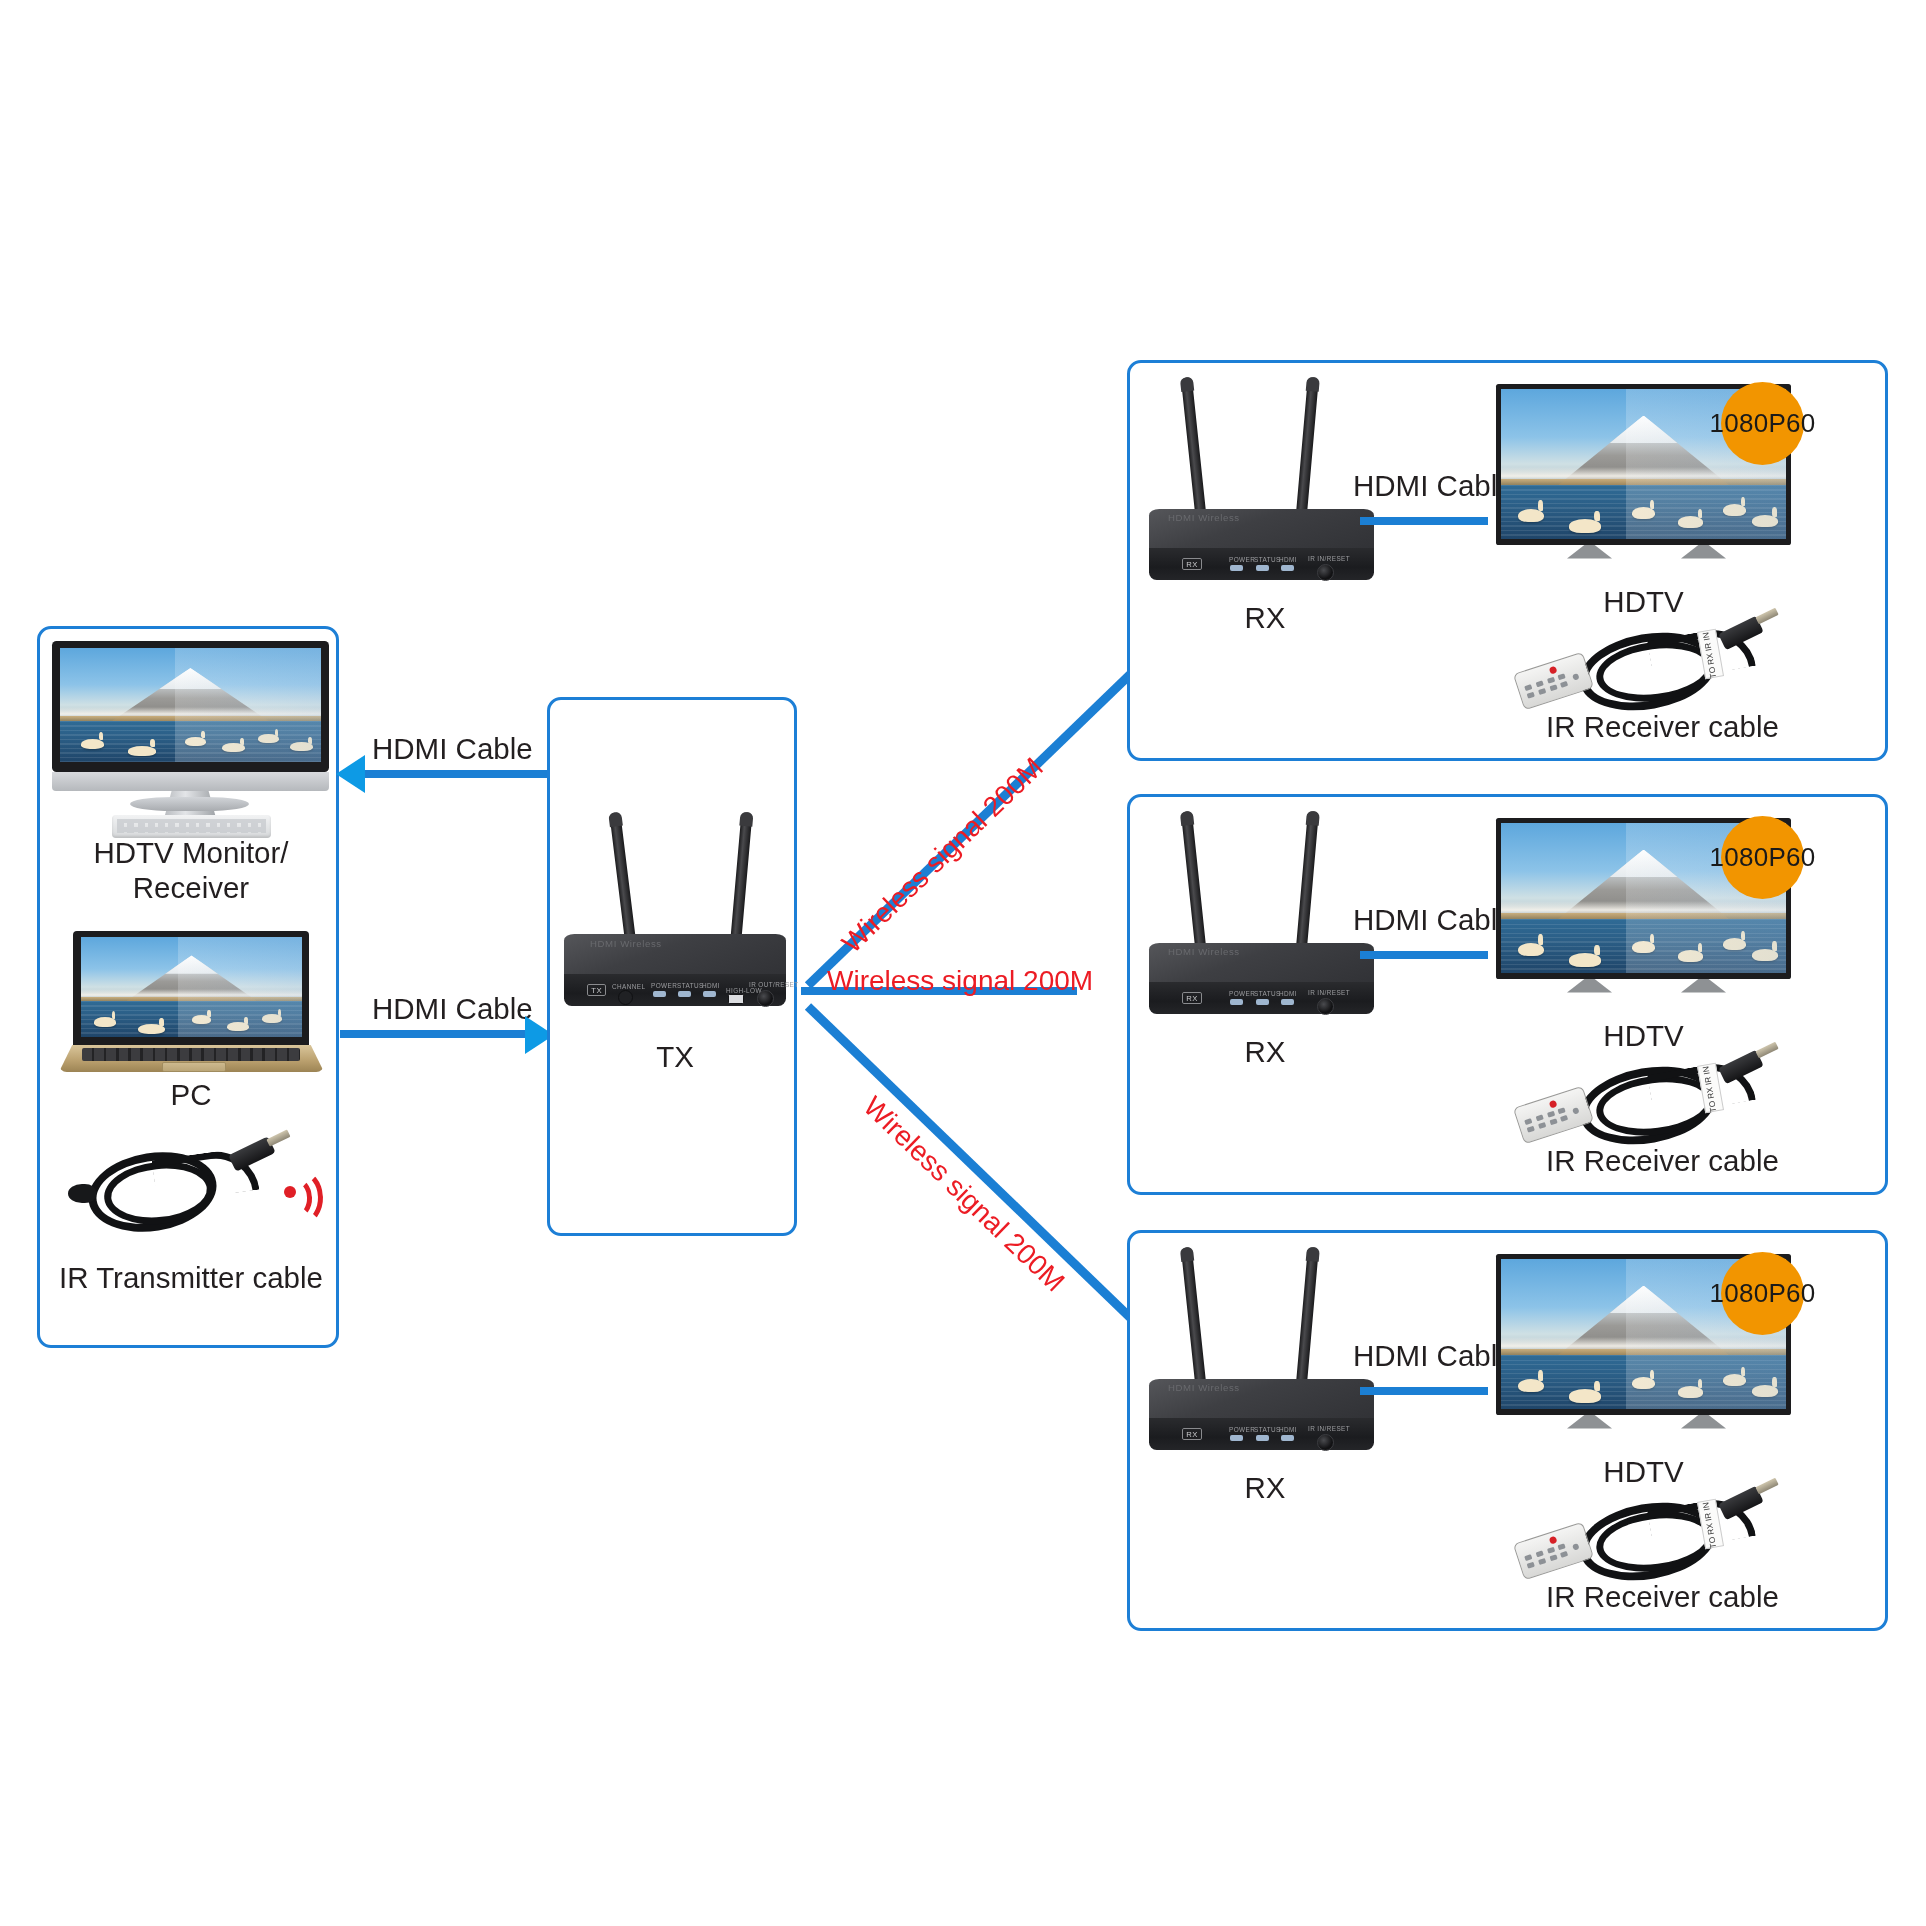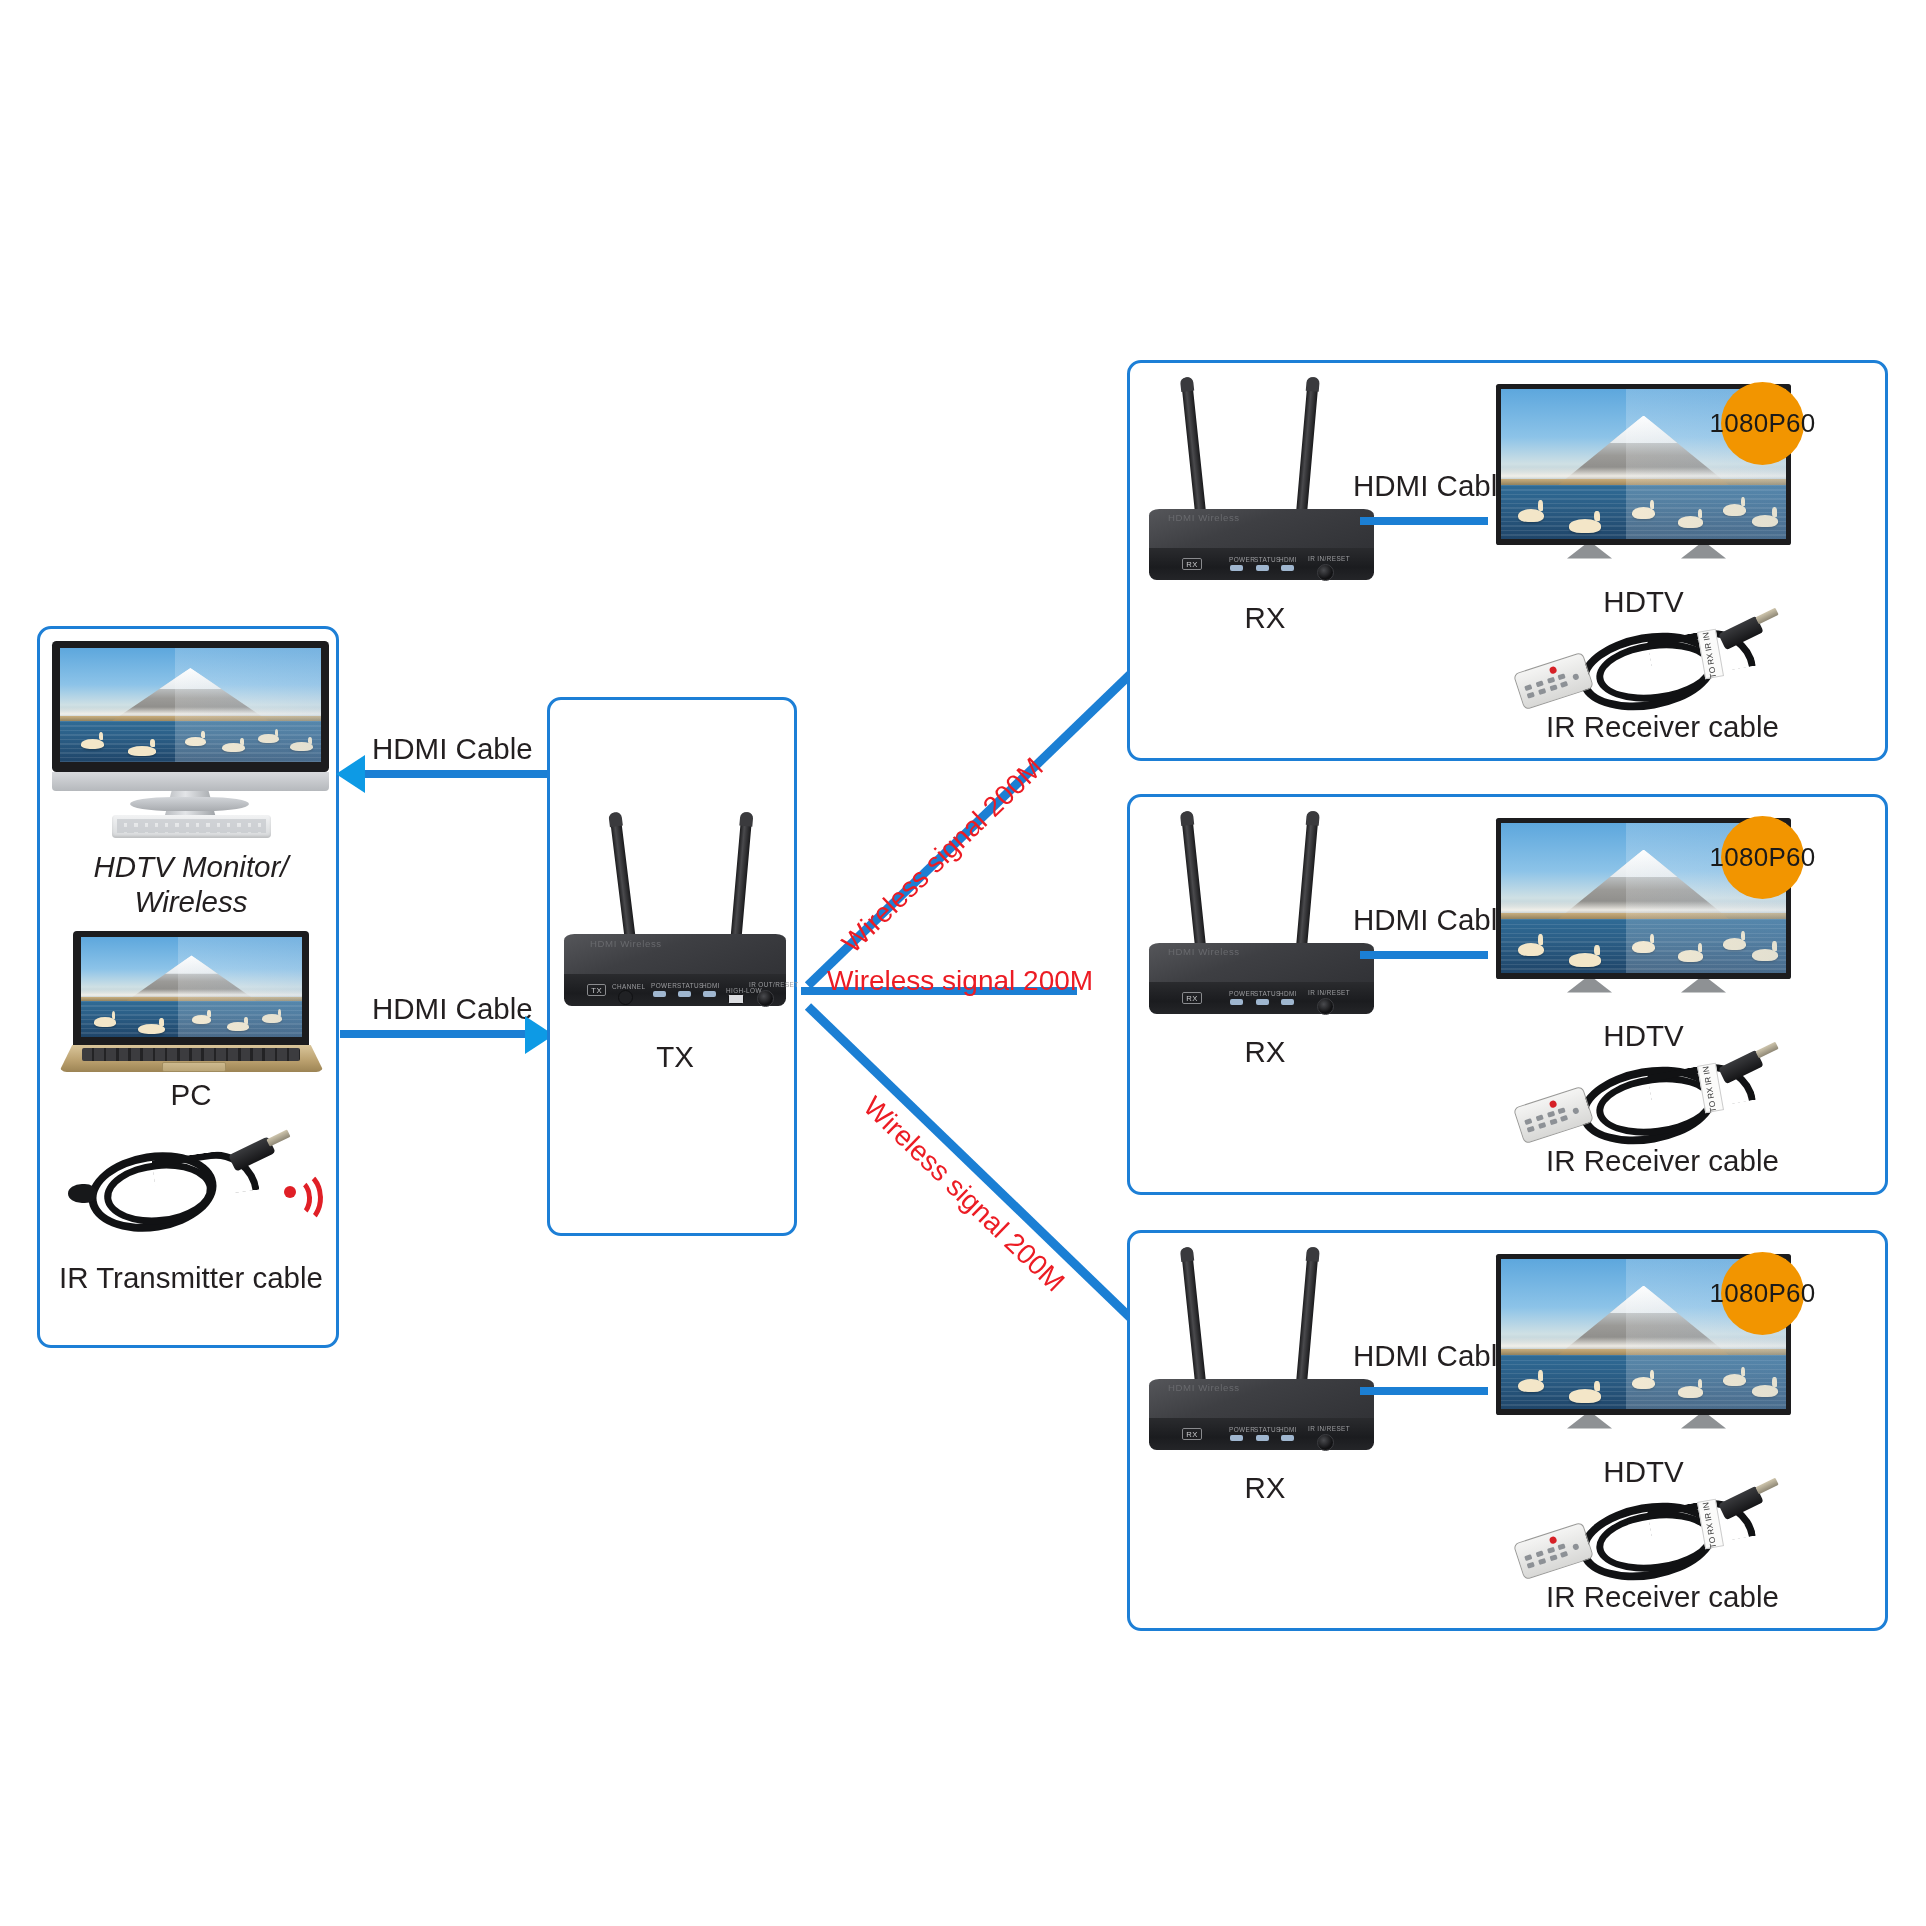--- a/index.html
+++ b/index.html
@@ -105,23 +105,23 @@
       <div class="swan" style="left:76%;top:76%;width:8%;height:8%;"></div>
       <div class="swan" style="left:88%;top:83%;width:9%;height:8%;"></div>
       <div class="glare"></div>
     </div>
     <div class="monfoot" style="left:0;top:131px;width:277px;height:19px;border-radius:0 0 3.9px 3.9px;"></div>
     <div class="neck" style="left:113px;top:150px;width:51px;height:26px;clip-path:polygon(14% 0,86% 0,100% 100%,0 100%);"></div>
   </div>
   <div class="base" style="left:90px;top:168px;width:119px;height:14px;"></div>
   <div class="kbd" style="left:72px;top:186px;width:159px;height:23px;"></div>
 
-  <div class="cap2" style="left:0;top:221px;width:302px;font-style:italic;">
+  <div class="cap2" style="left:0;top:207px;width:302px;">
     <div>HDTV Monitor/</div>
-    <div>Wireless</div>
+    <div>Receiver</div>
   </div>
 
   <div style="position:absolute;left:19px;top:302px;width:265px;height:141px;">
     <div class="monbez" style="left:14px;top:0;width:236px;height:114px;border-radius:3.9px 3.9px 0 0;"></div>
     <div class="scene" style="left:22px;top:6.4px;width:221px;height:100px;">
       <div class="sky"></div>
         <div class="mount"></div>
         <div class="fogband"></div>
       <div class="shorel"></div>
         <div class="water"></div>

